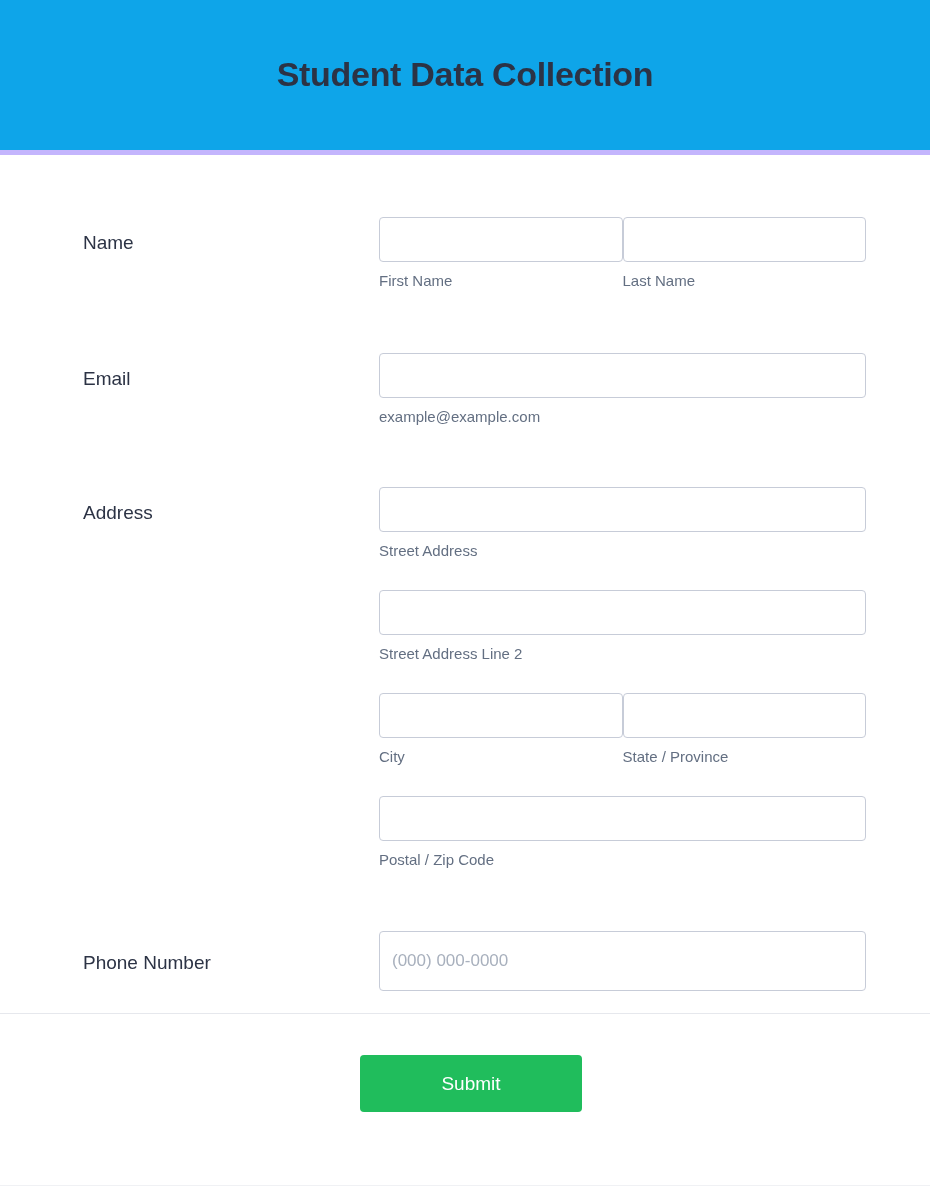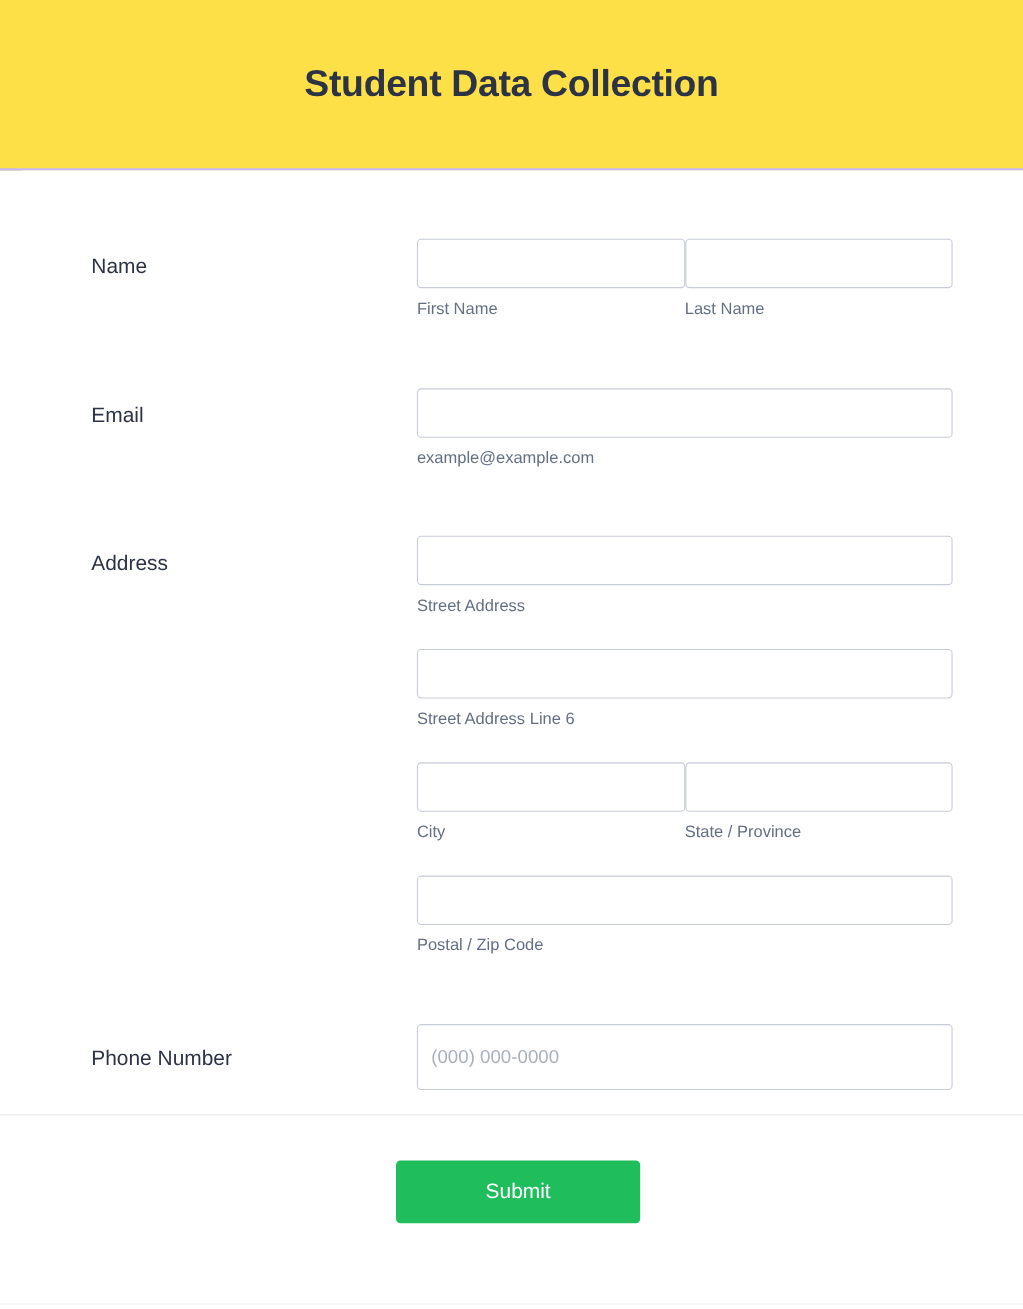--- a/index.html
+++ b/index.html
@@ -23,22 +23,22 @@
     box-sizing: border-box;
   }
 
   
   .form-header {
     height: 155px;
     box-sizing: border-box;
     display: flex;
     align-items: center;
     justify-content: center;
-    border-bottom: 2px solid #c4b5fd;
-    background: #fde047;
+    border-bottom: 5px solid #c4b5fd;
+    background: #0ea5e9;
   }
   .form-title {
     font-size: 34px;
     font-weight: bold;
     color: #2c3345;
     letter-spacing: -0.3px;
     line-height: 1.1;
     margin: 0;
     text-align: center;
   }
@@ -193,21 +193,21 @@
       <div class="field-label">Address</div>
       <div class="field-control">
 
         <div class="subfield full">
           <input class="text-input" type="text" placeholder="" style="">
           <div class="sub-label">Street Address</div>
         </div>
 
         <div class="subfield full stack-gap">
           <input class="text-input" type="text" placeholder="" style="">
-          <div class="sub-label">Street Address Line 6</div>
+          <div class="sub-label">Street Address Line 2</div>
         </div>
 
         <div class="subfield-grid stack-gap">
           <div class="subfield half">
             <input class="text-input" type="text" placeholder="" style="">
             <div class="sub-label">City</div>
           </div>
           <div class="subfield half">
             <input class="text-input" type="text" placeholder="" style="">
             <div class="sub-label">State / Province</div>

